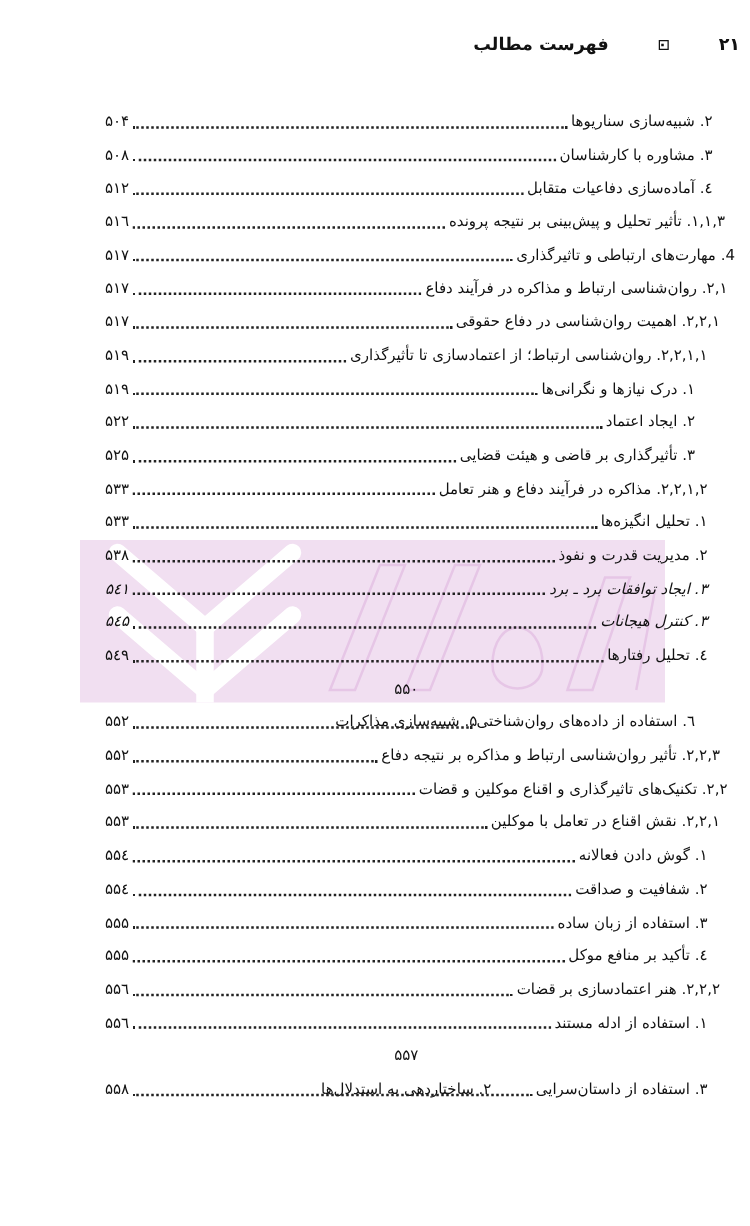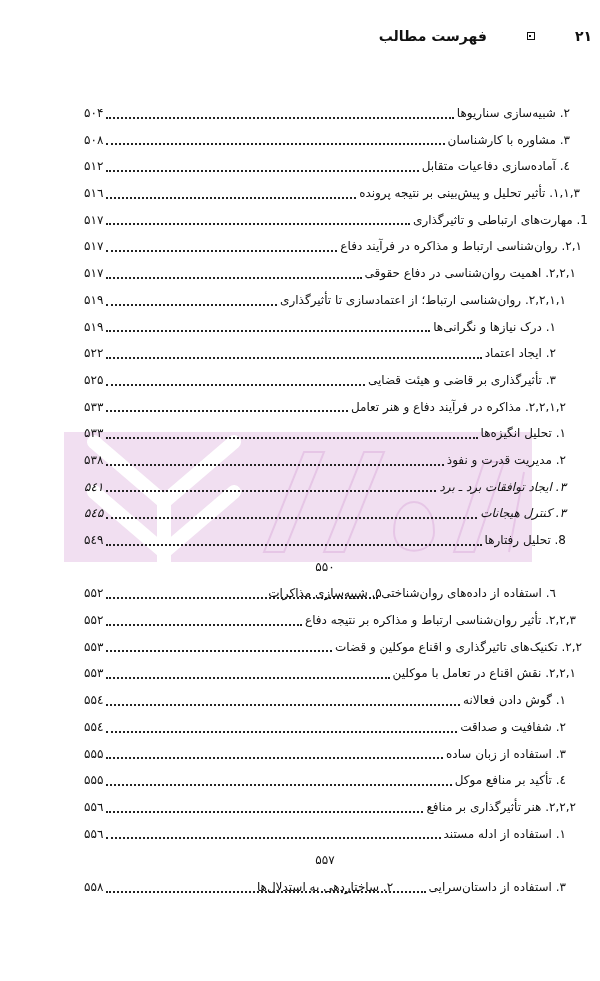--- a/index.html
+++ b/index.html
@@ -140,21 +140,21 @@
         <path d="M200 120 L240 20 L260 20 L220 120 Z"></path>
         <path d="M260 120 L300 20 L320 20 L280 120 Z"></path>
         <path d="M330 100 C330 60 370 60 370 100 C370 125 330 125 330 100 Z"></path>
         <path d="M390 120 L420 30 L440 30 L410 120 Z"></path>
         <path d="M445 120 L460 40"></path>
       </g>
     </svg>
   </div>
 
   <div class="toc">
-    <div class="toc-row" style="padding-right:0px;margin-top:16px;">
+    <div class="toc-row" style="padding-right:0px;">
       <span class="toc-page">۵۰۴</span>
       <span class="toc-dots"></span>
       <span class="toc-title">۲. شبیه‌سازی سناریوها</span>
     </div>
     <div class="toc-row" style="padding-right:0px;">
       <span class="toc-page">۵۰۸</span>
       <span class="toc-dots"></span>
       <span class="toc-title">۳. مشاوره با کارشناسان</span>
     </div>
     <div class="toc-row" style="padding-right:0px;">
@@ -163,21 +163,21 @@
       <span class="toc-title">٤. آماده‌سازی دفاعیات متقابل</span>
     </div>
     <div class="toc-row" style="margin-right:-10px;">
       <span class="toc-page">۵۱٦</span>
       <span class="toc-dots"></span>
       <span class="toc-title">۱,۱,۳. تأثیر تحلیل و پیش‌بینی بر نتیجه پرونده</span>
     </div>
     <div class="toc-row" style="margin-right:-18px;">
       <span class="toc-page">۵۱۷</span>
       <span class="toc-dots"></span>
-      <span class="toc-title">1. مهارت‌های ارتباطی و تاثیرگذاری</span>
+      <span class="toc-title">4. مهارت‌های ارتباطی و تاثیرگذاری</span>
     </div>
     <div class="toc-row" style="margin-right:-12px;">
       <span class="toc-page">۵۱۷</span>
       <span class="toc-dots"></span>
       <span class="toc-title">۲,۱. روان‌شناسی ارتباط و مذاکره در فرآیند دفاع</span>
     </div>
     <div class="toc-row" style="margin-right:-6px;">
       <span class="toc-page">۵۱۷</span>
       <span class="toc-dots"></span>
       <span class="toc-title">۲,۲,۱. اهمیت روان‌شناسی در دفاع حقوقی</span>
@@ -223,21 +223,21 @@
       <span class="toc-title">۳. ایجاد توافقات برد ـ برد</span>
     </div>
     <div class="toc-row" style="padding-right:4px;font-style:italic;">
       <span class="toc-page">۵٤۵</span>
       <span class="toc-dots"></span>
       <span class="toc-title">۳. کنترل هیجانات</span>
     </div>
     <div class="toc-row" style="padding-right:4px;">
       <span class="toc-page">۵٤۹</span>
       <span class="toc-dots"></span>
-      <span class="toc-title">8. تحلیل رفتارها</span>
+      <span class="toc-title">٤. تحلیل رفتارها</span>
     </div>
     <div class="toc-row" style="padding-right:4px;flex-direction:column;">
       <span class="toc-page">۵۵۰</span>
       <span class="toc-dots"></span>
       <span class="toc-title">۵. شبیه‌سازی مذاکرات</span>
     </div>
     <div class="toc-row" style="padding-right:14px;">
       <span class="toc-page">۵۵۲</span>
       <span class="toc-dots"></span>
       <span class="toc-title">٦. استفاده از داده‌های روان‌شناختی</span>
@@ -273,21 +273,21 @@
       <span class="toc-title">۳. استفاده از زبان ساده</span>
     </div>
     <div class="toc-row" style="padding-right:4px;">
       <span class="toc-page">۵۵۵</span>
       <span class="toc-dots"></span>
       <span class="toc-title">٤. تأکید بر منافع موکل</span>
     </div>
     <div class="toc-row" style="margin-right:-6px;">
       <span class="toc-page">۵۵٦</span>
       <span class="toc-dots"></span>
-      <span class="toc-title">۲,۲,۲. هنر تأثیرگذاری بر منافع</span>
+      <span class="toc-title">۲,۲,۲. هنر اعتمادسازی بر قضات</span>
     </div>
     <div class="toc-row" style="padding-right:4px;">
       <span class="toc-page">۵۵٦</span>
       <span class="toc-dots"></span>
       <span class="toc-title">۱. استفاده از ادله مستند</span>
     </div>
     <div class="toc-row" style="padding-right:4px;flex-direction:column;">
       <span class="toc-page">۵۵۷</span>
       <span class="toc-dots"></span>
       <span class="toc-title">۲. ساختاردهی به استدلال‌ها</span>

